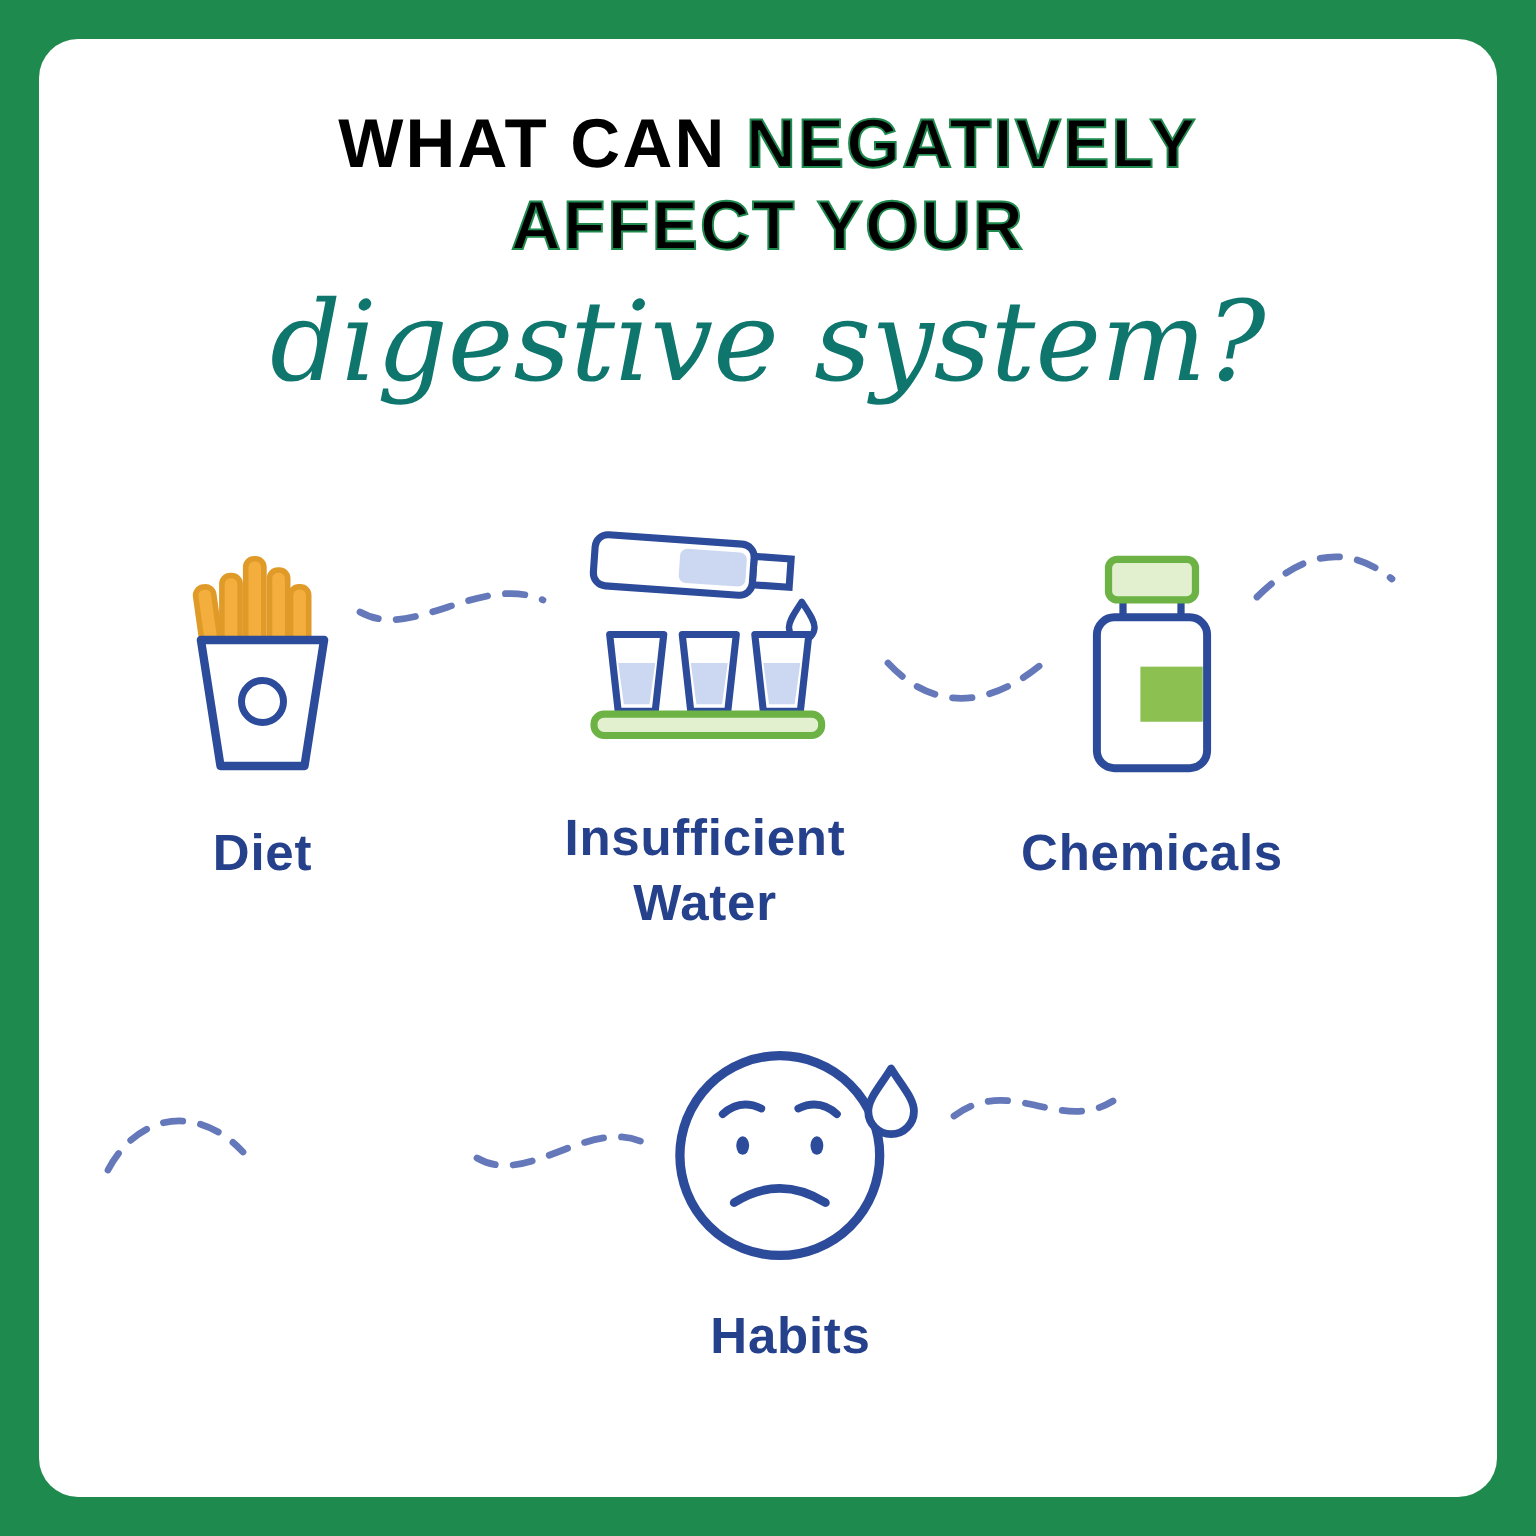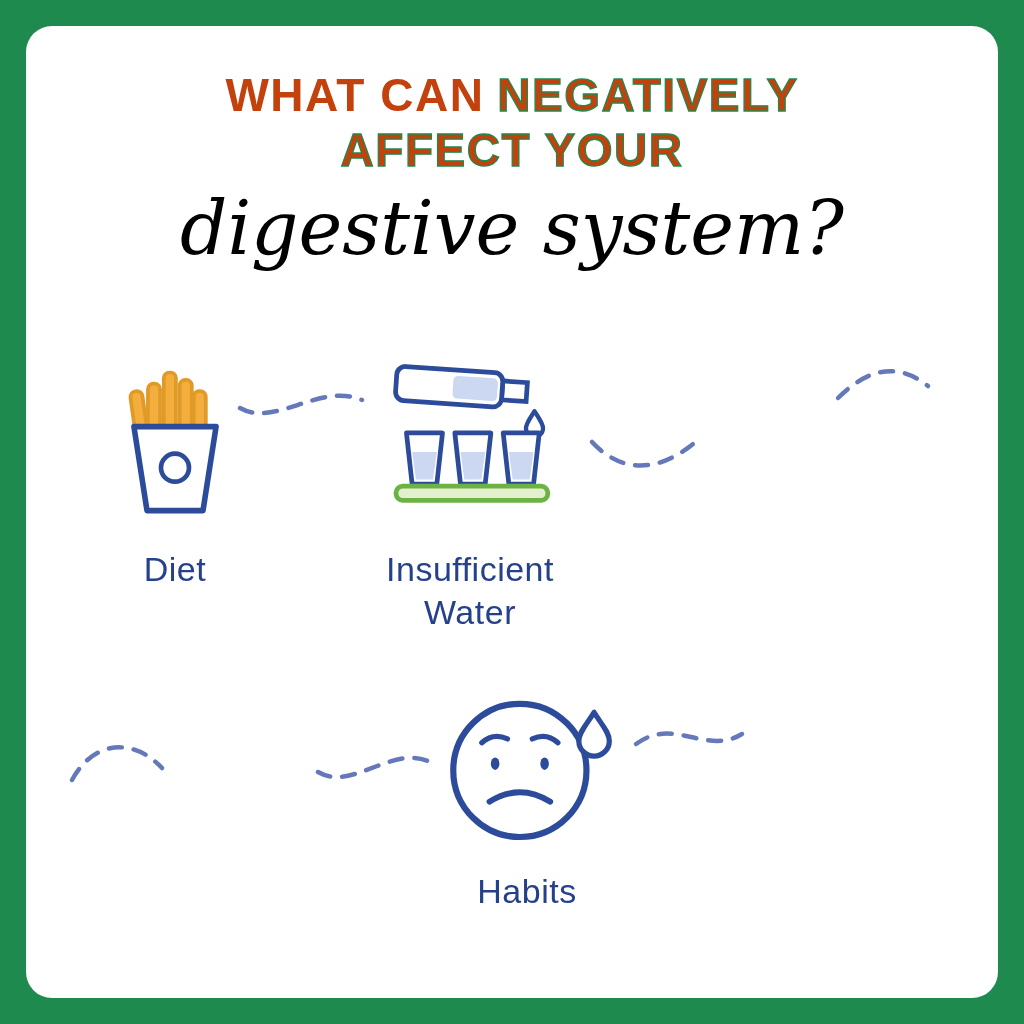--- a/index.html
+++ b/index.html
@@ -10,48 +10,48 @@
     position:relative;
     overflow:hidden;
   }
   .card {
     position:absolute; inset:26px;
     background:#ffffff;
     border-radius:26px;
   }
   .header { position:absolute; top:42px; left:0; width:100%; text-align:center; }
   .title-line {
-    color:#c2410c;
+    color:#000000;
     font-size:46px;
     font-weight:700;
     letter-spacing:1.5px;
     line-height:1.2;
   }
   .xb { -webkit-text-stroke:1.3px #1e8a4e; }
   .t-a { margin-right:0.28em; }
   .script-title {
     margin-top:10px;
-    color:#000000;
+    color:#0f766e;
     font-family:"DejaVu Serif", serif;
     font-style:italic;
     font-size:74px;
     line-height:1.1;
   }
   .item {
     position:absolute;
     display:flex; flex-direction:column; align-items:center;
   }
   .icon-area {
     display:flex; align-items:center; justify-content:center;
     width:100%;
   }
   .row1 .icon-area { height:212px; }
   .row2 .icon-area { height:204px; }
   .label {
-    font-weight:400;
+    font-weight:700;
     font-size:34px;
     color:#26418b;
     text-align:center;
     line-height:1.25;
     letter-spacing:0.5px;
   }
   .connectors {
     position:absolute; inset:0;
     width:100%; height:100%;
     pointer-events:none;
@@ -97,21 +97,21 @@
           <rect x="80" y="18" width="13" height="64" rx="6"></rect>
           <rect x="95" y="30" width="13" height="52" rx="6"></rect>
         </g>
         <path d="M31 68 L45 158 L105 158 L119 68 Z" fill="#fff" stroke="#2d4b9b" stroke-width="6" stroke-linejoin="round"></path>
         <circle cx="75" cy="112" r="15" fill="none" stroke="#2d4b9b" stroke-width="5"></circle>
       </svg>
     </div>
     <div class="label">Diet</div>
   </div>
 
-  <div class="item row1" style="left:314px; top:310px; width:260px;">
+  <div class="item row1" style="left:314px; top:300px; width:260px;">
     <div class="icon-area">
       <svg class="icon" width="190" height="166" viewBox="0 0 200 175" aria-hidden="true">
         <g transform="rotate(4 90 30)">
           <rect x="134" y="20" width="26" height="20" fill="#fff" stroke="#2d4b9b" stroke-width="5"></rect>
           <rect x="22" y="12" width="112" height="36" rx="9" fill="#fff" stroke="#2d4b9b" stroke-width="5"></rect>
           <rect x="82" y="18" width="47" height="24" rx="5" fill="#ccd8f1"></rect>
         </g>
         <path d="M168 55 C163 63 159 68 159 73 A9 9 0 0 0 177 73 C177 68 173 63 168 55 Z" fill="#fff" stroke="#2d4b9b" stroke-width="4.5" stroke-linejoin="round"></path>
         <g stroke="#2d4b9b" stroke-width="5" fill="#fff" stroke-linejoin="round">
           <path d="M33 78 L39 132 L65 132 L71 78 Z"></path>
@@ -122,20 +122,31 @@
           <path d="M39 98 L43 127 L61 127 L65 98 Z"></path>
           <path d="M90 98 L94 127 L112 127 L116 98 Z"></path>
           <path d="M141 98 L145 127 L163 127 L167 98 Z"></path>
         </g>
         <rect x="22" y="134" width="160" height="15" rx="7" fill="#e2f0cf" stroke="#6cb244" stroke-width="5"></rect>
       </svg>
     </div>
     <div class="label">Insufficient Water</div>
   </div>
 
+  <div class="item row1" style="left:622px; top:310px; width:240px;">
+    <div class="icon-area">
+      <svg class="icon" width="116" height="155" viewBox="0 0 120 160" aria-hidden="true">
+        <rect x="40" y="30" width="40" height="22" fill="#fff" stroke="#2d4b9b" stroke-width="5"></rect>
+        <rect x="30" y="8" width="60" height="28" rx="6" fill="#e2f0cf" stroke="#6cb244" stroke-width="5"></rect>
+        <rect x="22" y="48" width="76" height="104" rx="12" fill="#fff" stroke="#2d4b9b" stroke-width="5.5"></rect>
+        <rect x="52" y="82" width="43" height="38" fill="#8cc152"></rect>
+      </svg>
+    </div>
+    <div class="label">Chemicals</div>
+  </div>
 
 
   <div class="item row2" style="left:391px; top:640px; width:220px;">
     <div class="icon-area">
       <svg class="icon" width="186" height="176" viewBox="0 0 195 185" aria-hidden="true">
         <circle cx="90" cy="95" r="70" fill="#fff" stroke="#2d4b9b" stroke-width="6.5"></circle>
         <path d="M50 66 Q62 55 77 62" fill="none" stroke="#2d4b9b" stroke-width="5.5" stroke-linecap="round"></path>
         <path d="M103 62 Q118 55 130 66" fill="none" stroke="#2d4b9b" stroke-width="5.5" stroke-linecap="round"></path>
         <ellipse cx="64" cy="88" rx="4.5" ry="6.5" fill="#2d4b9b"></ellipse>
         <ellipse cx="116" cy="88" rx="4.5" ry="6.5" fill="#2d4b9b"></ellipse>

